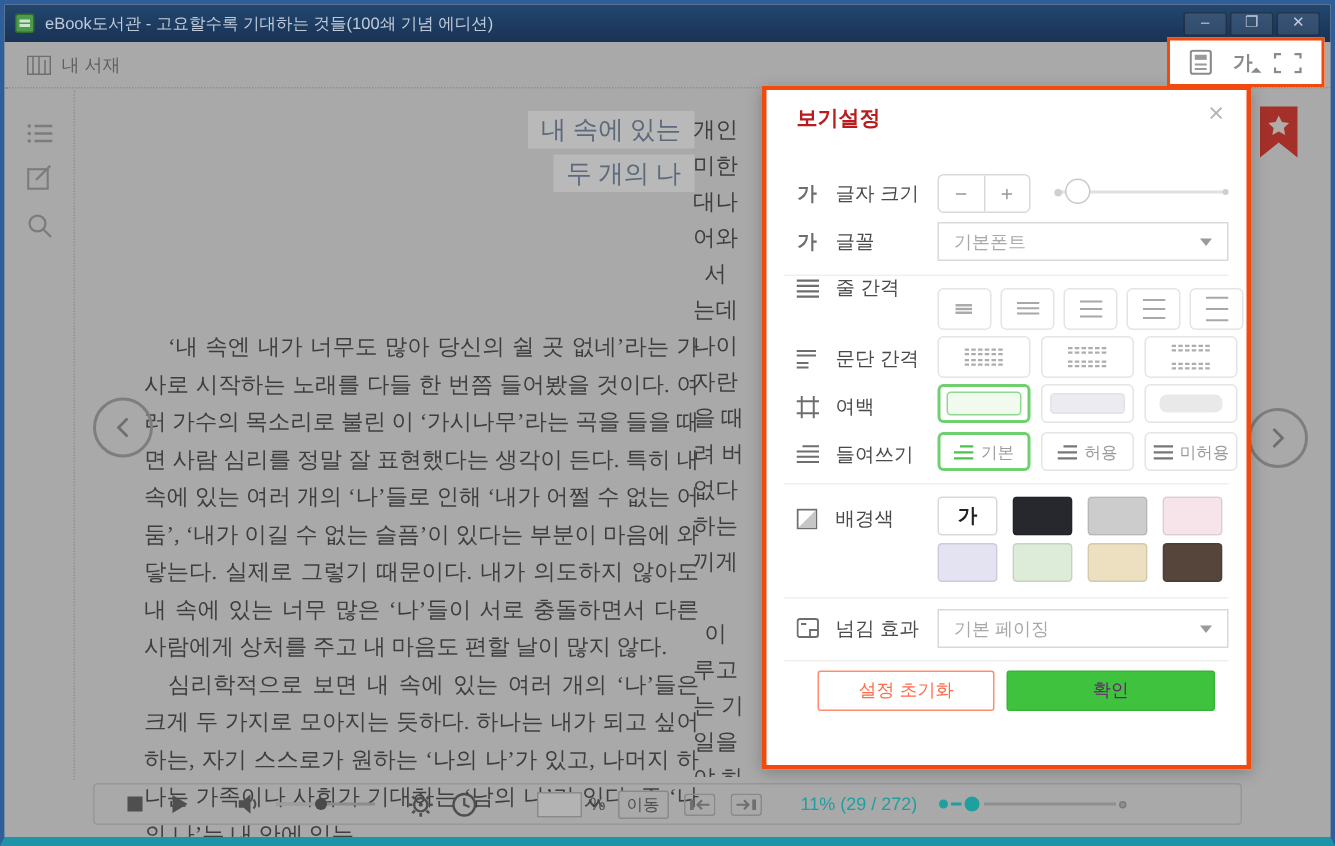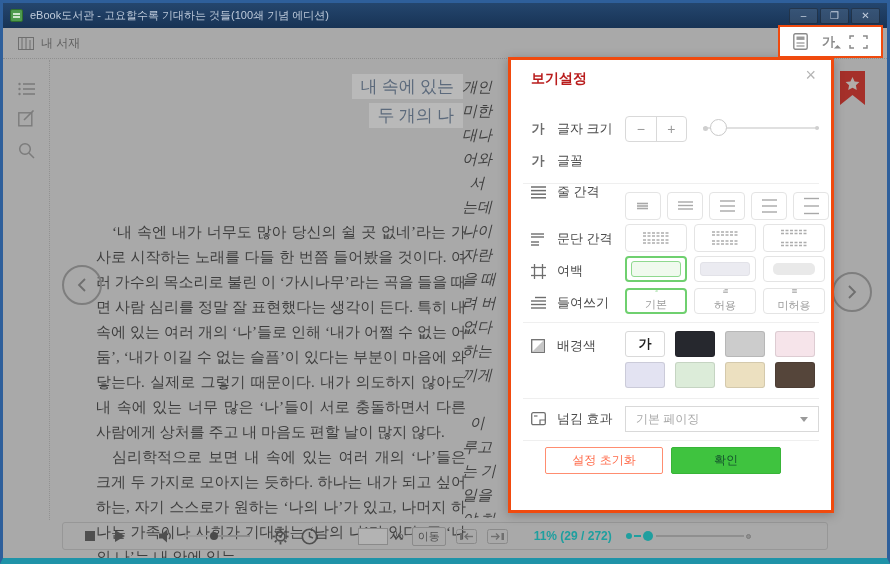--- a/index.html
+++ b/index.html
@@ -32,41 +32,41 @@
   
   .chapter-line{ position:absolute; right:424px; padding:1px 9px; background:#b9b9b9;
     color:#5c6a7c; font-family:"Liberation Serif",serif; font-size:17px; white-space:nowrap; }
 
   .body-text{ position:absolute; left:93px; top:192px; width:370px;
     font-family:"Liberation Serif",serif; font-size:15px; line-height:25px;
     color:#3e3e3e; text-align:justify; }
   .body-text p{ text-indent:16px; }
 
   .right-frags{ position:absolute; left:459px; top:47px; width:46px; height:443px; overflow:hidden;
-    font-family:"Liberation Serif",serif; font-size:15px; line-height:24px; color:#3e3e3e; white-space:pre;font-style:italic; }
+    font-family:"Liberation Serif",serif; font-size:15px; line-height:24px; color:#3e3e3e; white-space:pre; }
 
   .nav-circle{ position:absolute; width:40px; height:40px; border:2px solid #7e7e7e; border-radius:50%;
     color:#6e6e6e; display:flex; align-items:center; justify-content:center; }
   .bookmark{ position:absolute; left:835px; top:42px; }
 
   
   .bottombar{ position:absolute; left:59px; top:494px; width:766px; height:28px;
     border:1px solid #979797; border-radius:3px; display:flex; align-items:center; padding:0 12px; }
   .bb-stop{ width:10px; height:10px; background:#4f4f4f; margin-left:10px; }
   .bb-play{ width:0; height:0; border-left:10px solid #4f4f4f; border-top:6px solid transparent; border-bottom:6px solid transparent; margin-left:20px; }
   .vol-slider{ position:relative; width:66px; height:2px; background:#8c8c8c; margin-left:10px; }
   .vol-slider::before{ content:""; position:absolute; left:0; top:0; height:2px; width:28px; background:#9d9d9d; }
   .vol-knob{ position:absolute; left:26px; top:-3px; width:8px; height:8px; border-radius:50%; background:#4a4a4a; }
   .pct-input{ width:30px; height:17px; border:1px solid #8a8a8a; background:#b3b3b3; margin-left:40px; }
   .pct-sign{ color:#4f4f4f; font-size:12px; margin-left:5px; }
   .goto-btn{ min-width:34px; height:19px; border:1px solid #8a8a8a; border-radius:2px; background:#a9a9a9;
     color:#4f4f4f; font-size:11px; display:flex; align-items:center; justify-content:center; padding:0 5px; margin-left:8px; }
   .jump-btn{ margin-left:10px; }
   .jump-btn:first-of-type{ margin-left:48px; }
-  .progress-text{ color:#1f9f9f; font-size:12px; font-weight:bold; margin-left:26px; white-space:nowrap; }
+  .progress-text{ color:#1f9f9f; font-size:12px; font-weight:normal; margin-left:26px; white-space:nowrap; }
   .pslider{ position:relative; width:126px; height:11px; margin-left:14px; }
   .ps-dot1{ position:absolute; left:0; top:2.5px; width:6px; height:6px; border-radius:50%; background:#1f9f9f; }
   .ps-dash{ position:absolute; left:8px; top:4.5px; width:7px; height:2px; background:#1f9f9f; }
   .ps-knob{ position:absolute; left:17px; top:0.5px; width:10px; height:10px; border-radius:50%; background:#1f9f9f; }
   .ps-track{ position:absolute; left:30px; top:4.5px; width:88px; height:2px; background:#8f8f8f; }
   .ps-end{ position:absolute; left:120px; top:3px; width:5px; height:5px; border-radius:50%; background:#8f8f8f; border:1px solid #7c7c7c; }
 
   
   .spotlight{ position:absolute; top:22px; right:4px; width:105px; height:33px; background:#fff;
     border:2px solid #f04a0e; z-index:30; display:flex; align-items:center; justify-content:space-around; padding:0 6px; }
@@ -94,35 +94,35 @@
   .fs-end{ position:absolute; right:0; top:8px; width:4px; height:4px; border-radius:50%; background:#cfcfcf; }
 
   .dropdown{ position:absolute; left:114px; width:194px; height:26px; border:1px solid #d9d9d9;
     display:flex; align-items:center; padding:0 10px; color:#a8a8a8; font-size:12px; }
   .dd-caret{ margin-left:auto; width:0; height:0; border-left:4px solid transparent; border-right:4px solid transparent; border-top:5px solid #9a9a9a; }
 
   .pdivider{ position:absolute; left:12px; right:12px; height:1px; background:#efefef; }
 
   .opt-btn{ position:absolute; height:28px; border:1px solid #e4e4e4; border-radius:4px; background:#fff;
     display:flex; align-items:center; justify-content:center; }
-  .opt-sm{ width:36px; } .opt-lg{ width:62px;flex-direction:column; }
+  .opt-sm{ width:36px; } .opt-lg{ width:62px; }
   .opt-selected{ border:2px solid #6fd06f; }
 
   .margin-inner{ position:absolute; border-radius:3px; }
   .indent-btn{ gap:5px; font-size:11px; color:#9a9a9a; }
 
   .swatches{ position:absolute; left:114px; top:271px; width:200px; display:flex; flex-wrap:wrap; gap:5px 10px; }
   .swatch{ width:40px; height:26px; border-radius:3px; border:1px solid rgba(0,0,0,.10); }
   .swatch-white{ display:flex; align-items:center; justify-content:center; font-size:13px; font-weight:bold; color:#222; border:1px solid #d9d9d9; }
 
   .reset-btn{ position:absolute; left:34px; top:387px; width:118px; height:27px; background:#fff;
     border:1px solid #ff8d70; border-radius:2px; color:#ff6b4a; font-size:12px;
     display:flex; align-items:center; justify-content:center; }
-  .confirm-btn{ position:absolute; left:160px; top:387px; width:110px; height:27px; background:#3fc33f;
-    border:1px solid #38b438; border-radius:2px; color:#14532d; font-size:12px;
+  .confirm-btn{ position:absolute; left:160px; top:387px; width:139px; height:27px; background:#3fc33f;
+    border:1px solid #38b438; border-radius:2px; color:#701a75; font-size:12px;
     display:flex; align-items:center; justify-content:center; }
 </style>
 </head>
 <body>
 
 <div class="window">
 
   <div class="titlebar">
     <div class="app-icon"></div>
     <div class="title-text">eBook도서관  -  고요할수록 기대하는 것들(100쇄 기념 에디션)</div>
@@ -284,20 +284,24 @@
       <div class="fs-knob"></div>
       <div class="fs-end"></div>
     </div>
 
     <div class="row-label" style="top:92px">
       <span class="lbl-icon">
           <span>가</span>
         </span>
       <span>글꼴</span>
     </div>
+    <div class="dropdown" style="top:88px">
+      <span>기본폰트</span>
+      <span class="dd-caret"></span>
+    </div>
 
     <div class="pdivider" style="top:123px"></div>
 
     <div class="row-label" style="top:123px">
       <span class="lbl-icon">
         <svg width="15" height="15" viewBox="0 0 15 15">
             <g stroke="#6e6e6e" stroke-width="1.5">
               <line x1="0" y1="2" x2="15" y2="2"></line>
               <line x1="0" y1="5.6" x2="15" y2="5.6"></line>
               <line x1="0" y1="9.2" x2="15" y2="9.2"></line>

